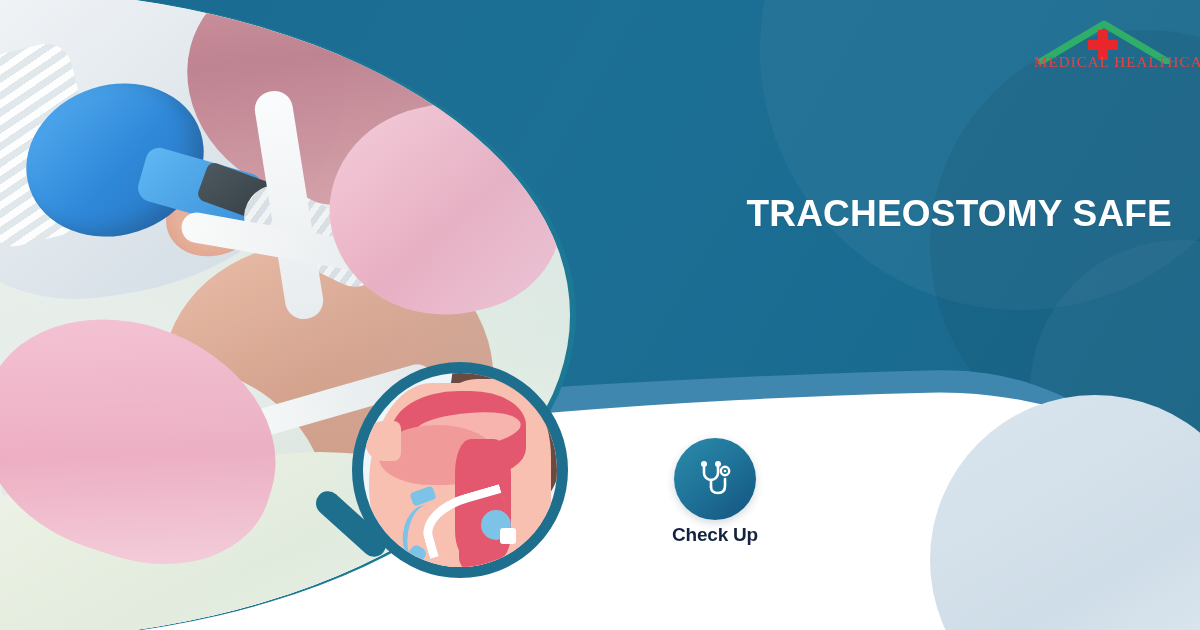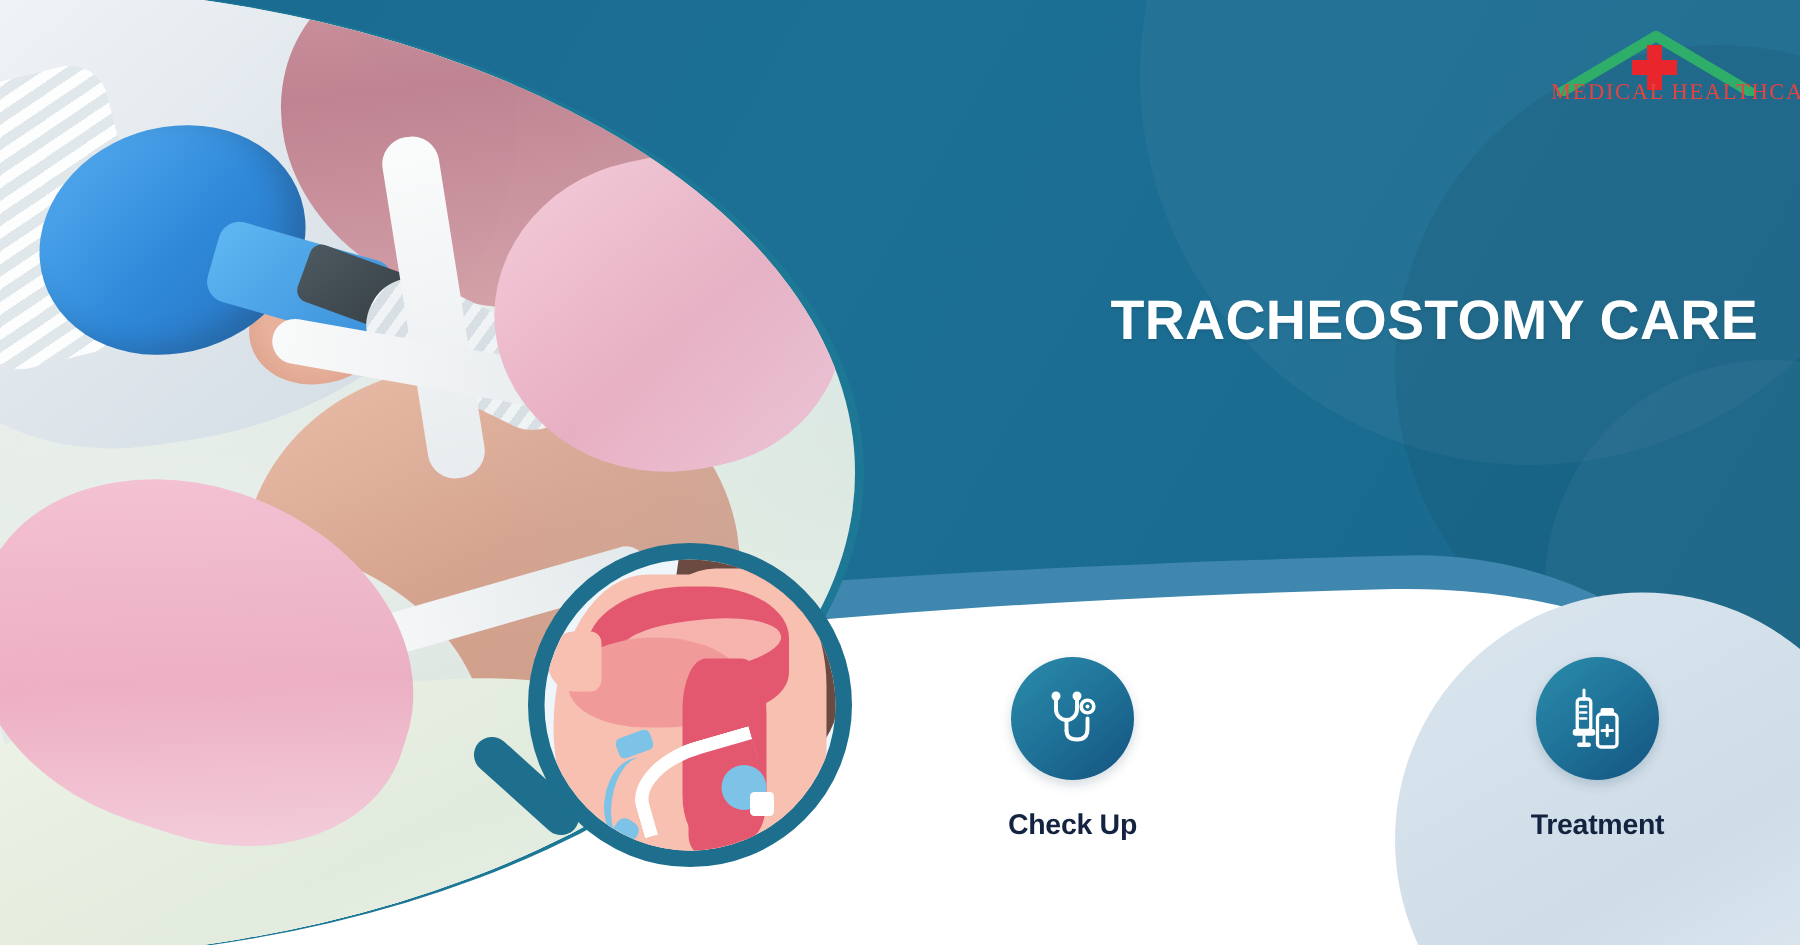--- a/index.html
+++ b/index.html
@@ -396,21 +396,21 @@
     width: 82px; height: 82px;
     border-radius: 50%;
     background: linear-gradient(140deg, #2b8caa 0%, #1f7399 48%, #13537f 100%);
     display: flex;
     align-items: center;
     justify-content: center;
     box-shadow: 0 3px 8px rgba(10,50,80,0.18);
   }
   .feature-circle svg { display: block; }
   .feature-label {
-    margin-top: 20px;
+    margin-top: 4px;
     font-family: "Liberation Sans", sans-serif;
     font-weight: 700;
     font-size: 19px;
     color: #142440;
     letter-spacing: -0.2px;
     white-space: nowrap;
   }
 </style>
 </head>
 <body>
@@ -474,52 +474,36 @@
   <div class="logo">
     <svg class="logo-roof" viewBox="0 0 132 46">
       <path d="M2 44 L66 6 L130 44" fill="none" stroke="#2fae6a" stroke-width="7" stroke-linecap="round" stroke-linejoin="round"></path>
     </svg>
     <div class="logo-cross-v"></div>
     <div class="logo-cross-h"></div>
     <div class="logo-tag">MEDICAL HEALTHCARE</div>
   </div>
 
   <div class="headline">
-    <span class="hl-line">TRACHEOSTOMY CARE</span>
+    <span class="hl-line">TRACHEOSTOMY SAFE</span>
   </div>
 
   <div class="features">
 
     <div class="feature">
       <div class="feature-circle">
         <svg width="44" height="44" viewBox="0 0 44 44">
           <circle cx="11" cy="7" r="3" fill="#ffffff"></circle>
           <circle cx="25" cy="7" r="3" fill="#ffffff"></circle>
           <path d="M11 10 v6 a7 7 0 0 0 14 0 v-6" fill="none" stroke="#ffffff" stroke-width="2.6" stroke-linecap="round"></path>
           <path d="M18 23 v7" fill="none" stroke="#ffffff" stroke-width="2.6" stroke-linecap="round"></path>
           <path d="M18 30 q0 6 7 6 q7 0 7 -7 v-7" fill="none" stroke="#ffffff" stroke-width="2.6" stroke-linecap="round"></path>
           <circle cx="32" cy="14" r="4.2" fill="none" stroke="#ffffff" stroke-width="2.4"></circle>
           <circle cx="32" cy="14" r="1.3" fill="#ffffff"></circle>
         </svg>
       </div>
       <div class="feature-label">Check Up</div>
     </div>
 
 
-    <div class="feature">
-      <div class="feature-circle">
-        <svg width="44" height="44" viewBox="0 0 44 44">
-          <path d="M13 3 v6" stroke="#ffffff" stroke-width="2" stroke-linecap="round"></path>
-          <rect x="8.5" y="9" width="9" height="21" rx="2" fill="none" stroke="#ffffff" stroke-width="2.2"></rect>
-          <path d="M10.5 14 h4 M10.5 18 h4 M10.5 22 h4" stroke="#ffffff" stroke-width="1.7" stroke-linecap="round"></path>
-          <rect x="5.5" y="29" width="15" height="4.5" rx="1.6" fill="#ffffff"></rect>
-          <path d="M13 33.5 v5" stroke="#ffffff" stroke-width="2" stroke-linecap="round"></path>
-          <rect x="8.5" y="38" width="9" height="3" rx="1.2" fill="#ffffff"></rect>
-          <rect x="24" y="15" width="9" height="4" rx="1.4" fill="#ffffff"></rect>
-          <rect x="22" y="19" width="13" height="22" rx="2.4" fill="none" stroke="#ffffff" stroke-width="2.2"></rect>
-          <path d="M28.5 26.5 v7 M25 30 h7" stroke="#ffffff" stroke-width="2" stroke-linecap="round"></path>
-        </svg>
-      </div>
-      <div class="feature-label">Treatment</div>
-    </div>
 
   </div>
 </div>
 
 </body></html>

